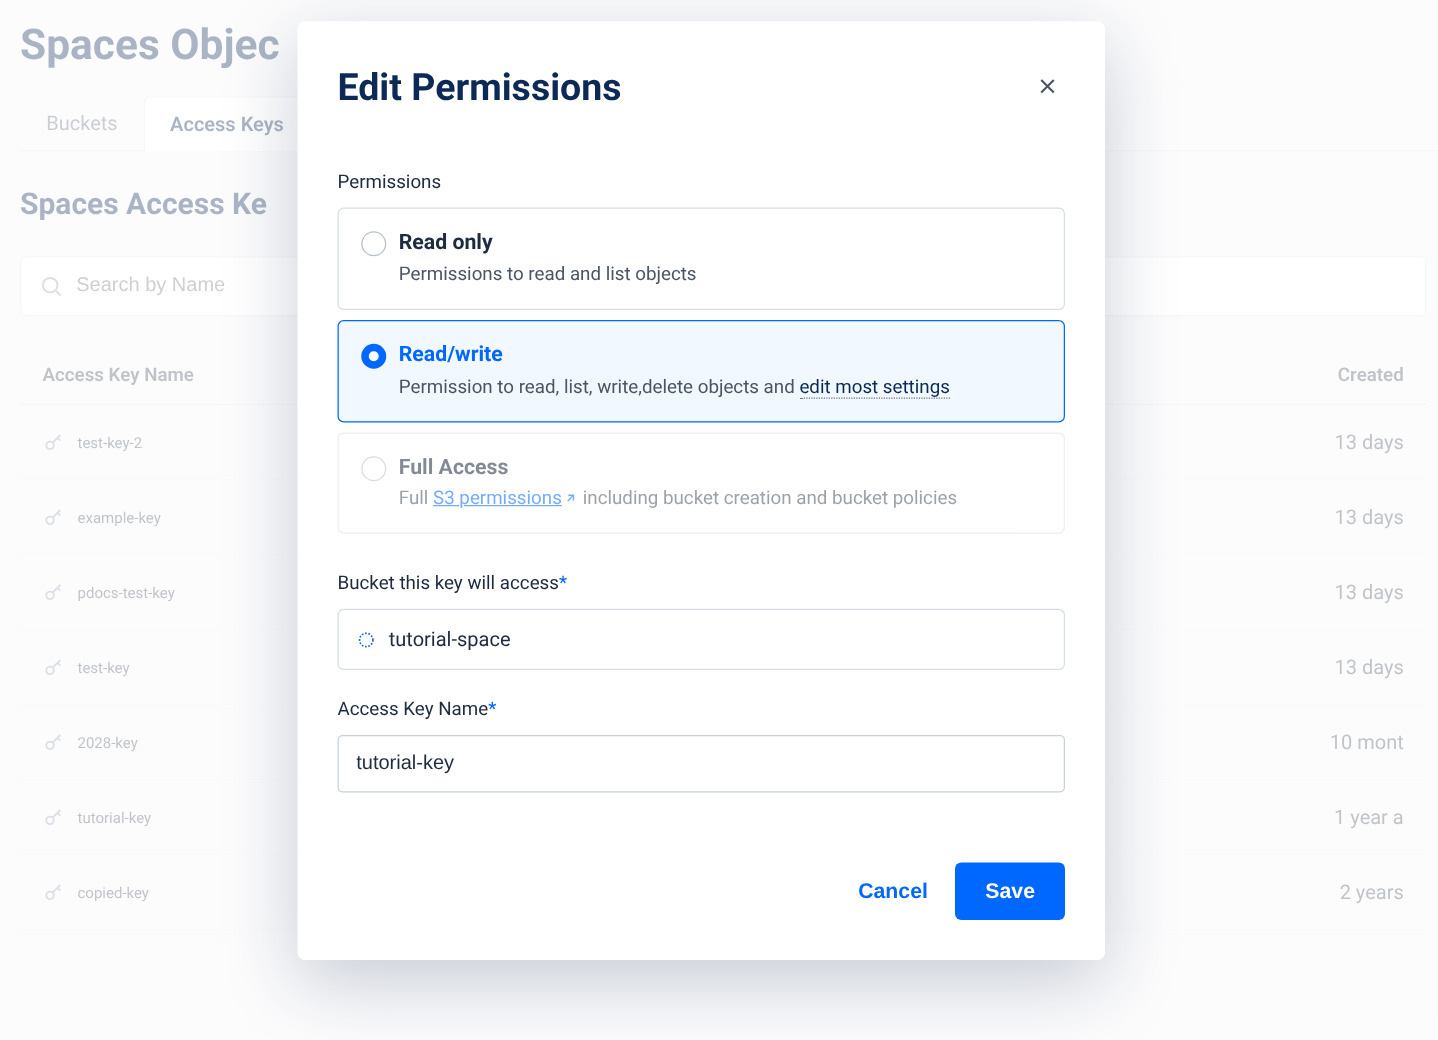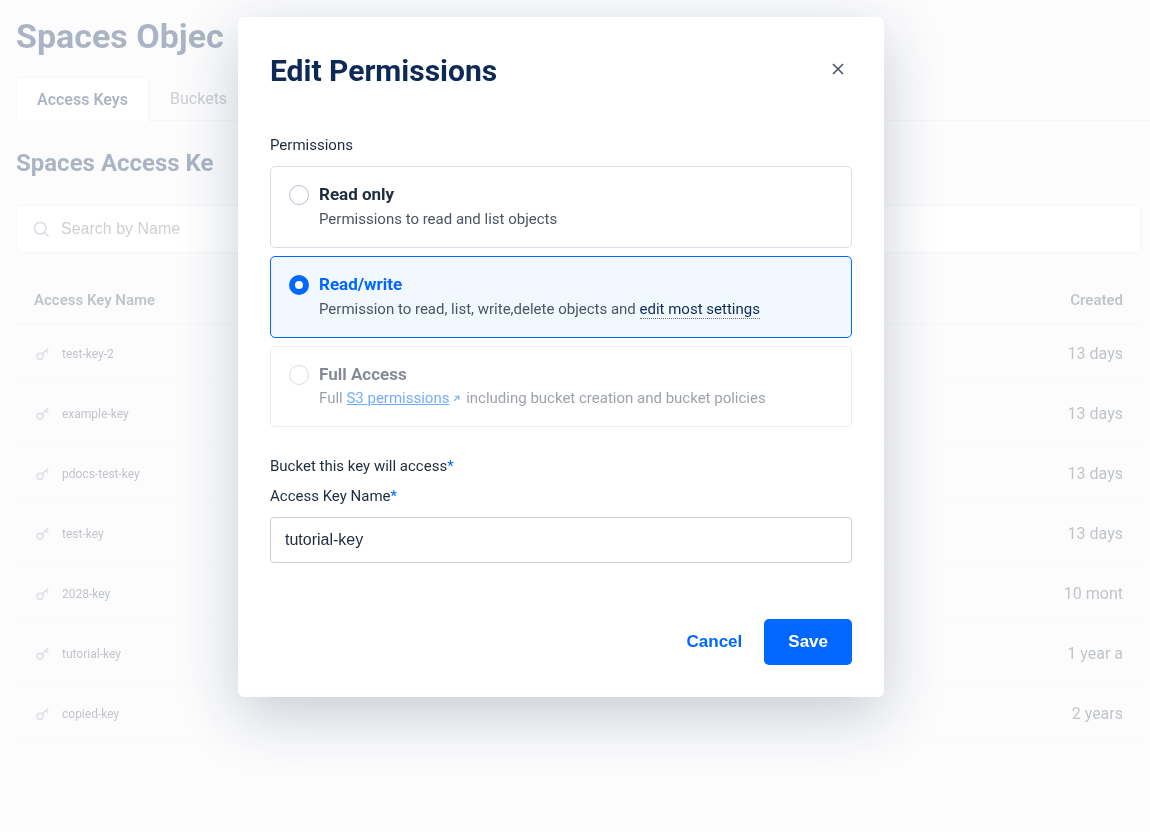--- a/index.html
+++ b/index.html
@@ -220,22 +220,22 @@
     cursor: pointer;
   }
 </style>
 </head>
 <body>
 
 <div class="page">
   <h1 class="page-title">Spaces Objec</h1>
 
   <div class="tabs">
+    <div class="tab">Buckets</div>
     <div class="tab active">Access Keys</div>
-    <div class="tab">Buckets</div>
   </div>
 
   <h2 class="section-title">Spaces Access Ke</h2>
 
   <div class="search-box">
     <svg width="20" height="20" viewBox="0 0 24 24" fill="none" stroke="#9aa7b8" stroke-width="2">
         <circle cx="11" cy="11" r="7"></circle>
         <line x1="21" y1="21" x2="16.65" y2="16.65"></line>
       </svg>
     <input type="text" placeholder="Search by Name" style="">
@@ -370,20 +370,26 @@
               </svg></span><span> including bucket creation and bucket policies</span>
         </div>
       </div>
     </div>
 
   </div>
 
   <div class="modal-label">
     <span>Bucket this key will access</span><span class="req">*</span>
   </div>
+  <div class="bucket-box">
+    <svg class="b-icon" width="16" height="16" viewBox="0 0 24 24" fill="none" stroke="#0068ff" stroke-width="2" stroke-dasharray="2 2">
+        <circle cx="12" cy="12" r="8"></circle>
+      </svg>
+    <span>tutorial-space</span>
+  </div>
 
   <div class="modal-label">
     <span>Access Key Name</span><span class="req">*</span>
   </div>
   <input class="input-box" type="text" value="tutorial-key" style="">
 
   <div class="modal-footer">
     <button class="btn-cancel">Cancel</button>
     <button class="btn-save">Save</button>
   </div>

